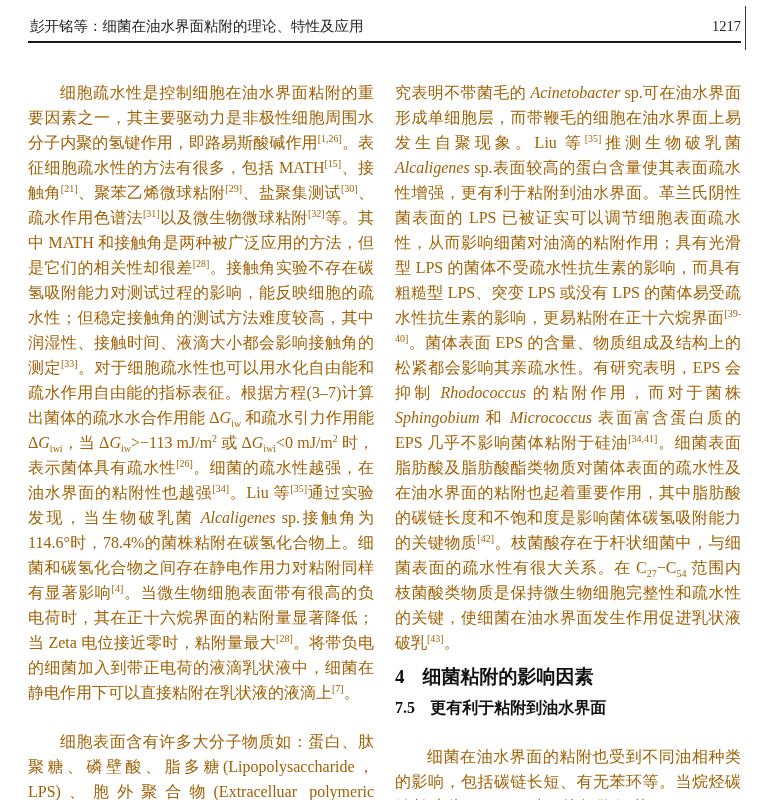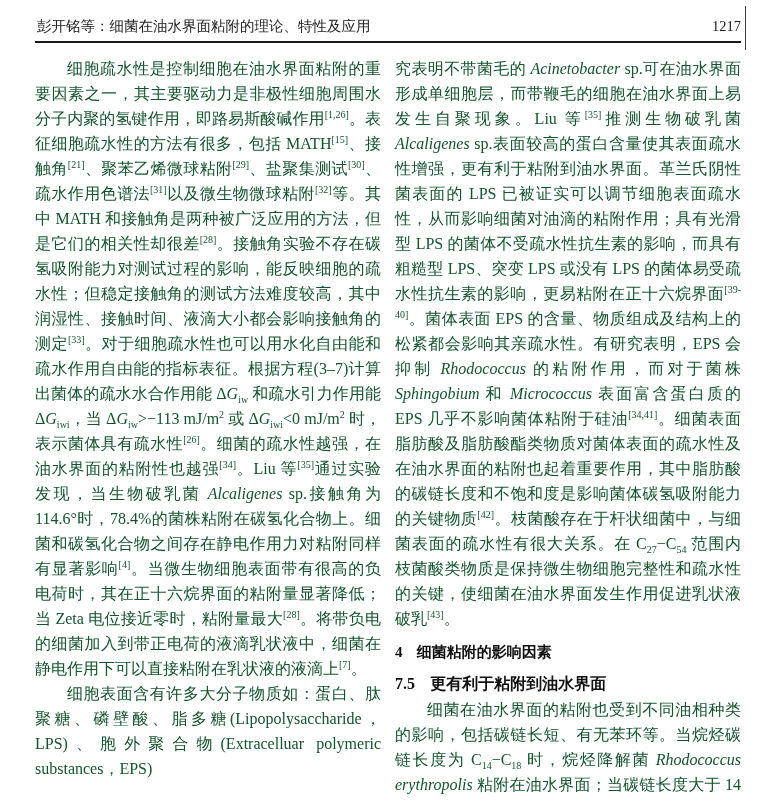--- a/index.html
+++ b/index.html
@@ -4,21 +4,20 @@
 <style>
   * { margin:0; padding:0; box-sizing:border-box; }
   html,body { background:#ffffff; }
   .page {
     position:relative;
     width:769px; height:800px;
     background:#ffffff;
     overflow:hidden;
     font-family:"Liberation Serif","DejaVu Serif",serif;
     color:#1b1b1b;
-    padding-left:7px;
   }
   .running-header {
     display:flex; justify-content:space-between; align-items:baseline;
     padding:16px 28px 0 30px;
     font-size:14.5px; line-height:20px;
     color:#222222;
   }
   .rule {
     margin:5px 28px 0 28px;
     border-top:2.5px solid #1a1a1a;
@@ -28,29 +27,30 @@
     width:1.5px; height:44px; background:#3a3a3a;
   }
   .columns {
     display:flex; justify-content:space-between;
     padding:13px 28px 0 28px;
   }
   .col { width:346px; }
   .para {
     font-size:16px; line-height:25px;
     text-align:justify;
-    color:#14532d;
+    color:#a16207;
+    margin-top:24px;
   }
   .para.indent { text-indent:2em; }
   sup { font-size:10px; line-height:0; vertical-align:super; }
   sub { font-size:10px; line-height:0; vertical-align:sub; }
   .it { font-style:italic; }
   .heading { font-weight:bold; color:#111111; }
   .heading .hnum { margin-right:0.95em; }
-  .heading.h1 { font-size:15px; line-height:25px; margin:9px 0 6px 0; }
+  .heading.h1 { font-size:19px; line-height:25px; margin:9px 0 6px 0; }
   .heading.h2 { font-size:16px; line-height:25px; margin:2px 0 1px 0; }
 </style>
 </head>
 <body>
 
 <div class="page">
   <div class="running-header">
     <span>彭开铭等：细菌在油水界面粘附的理论、特性及应用</span>
     <span>1217</span>
   </div>

